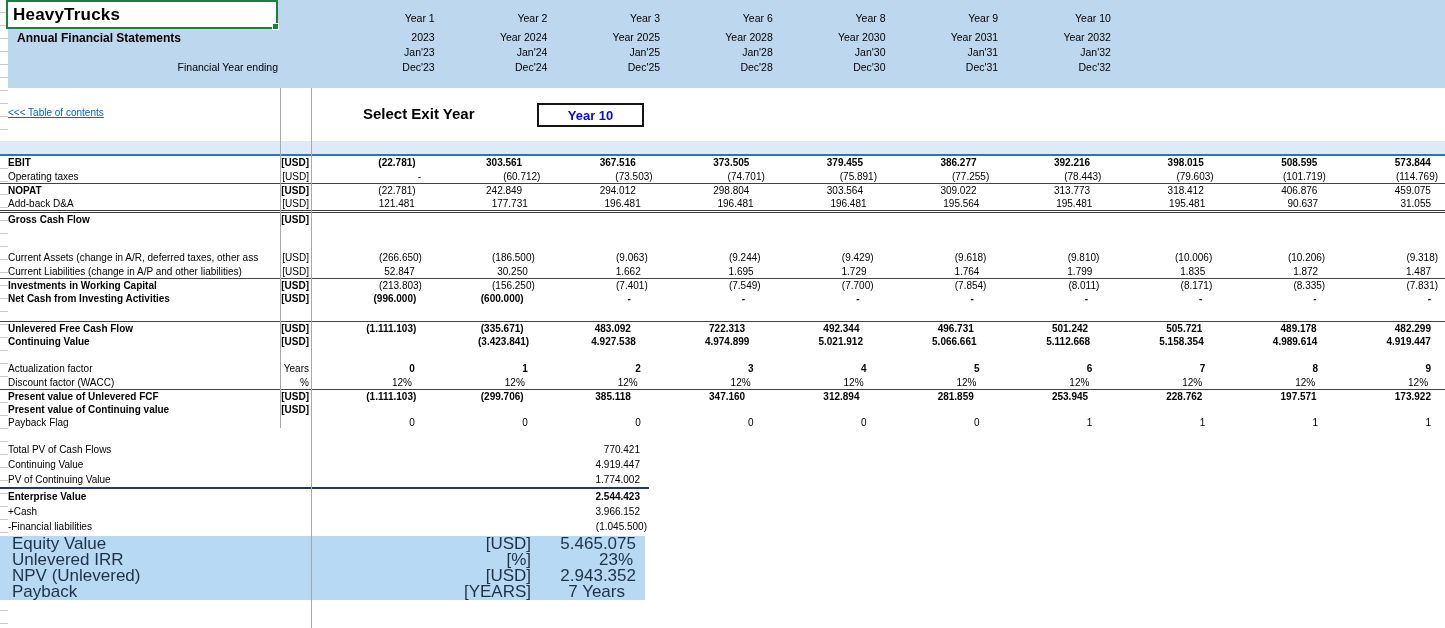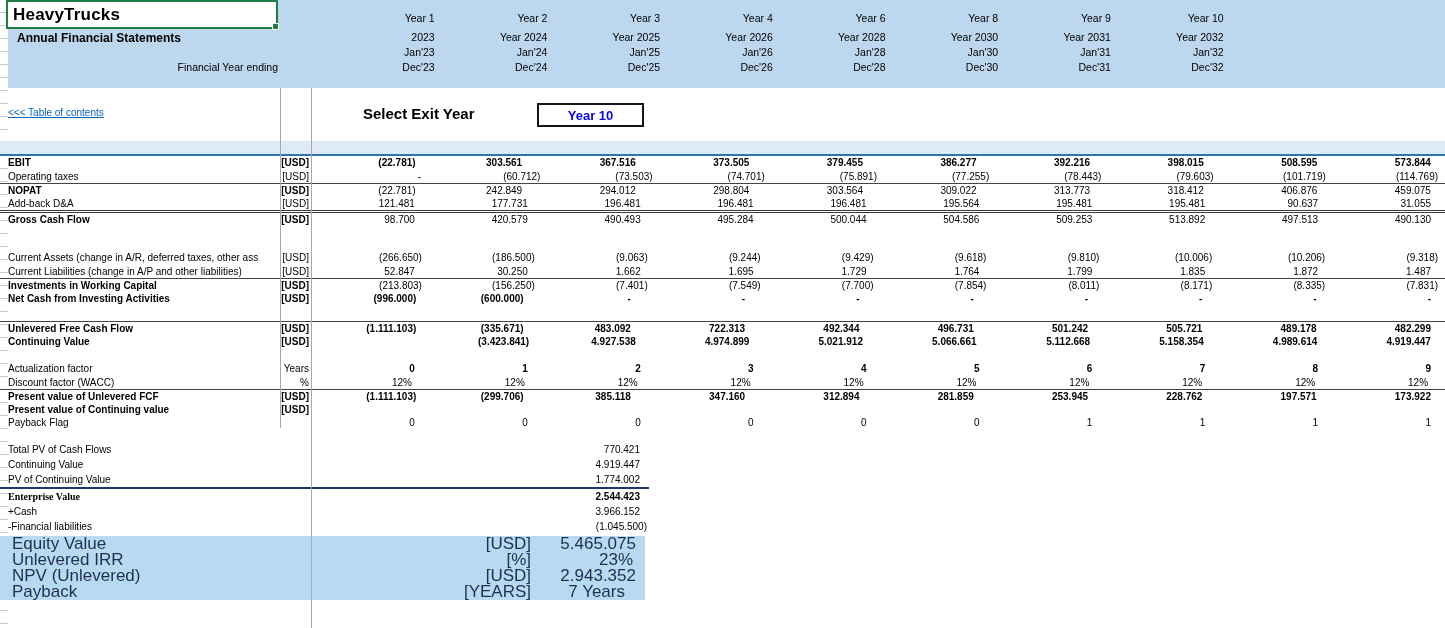--- a/index.html
+++ b/index.html
@@ -37,21 +37,21 @@
   .tlabel{margin-left:8px;width:273px;white-space:nowrap;overflow:hidden;flex:none;}
   .tunit{width:30px;flex:none;text-align:right;padding-right:2px;box-sizing:border-box;}
   .tvals{flex:1;display:flex;}
   .tcell{flex:1;text-align:right;white-space:nowrap;box-sizing:border-box;}
   .val-b{font-weight:bold;}
   .spacer{width:100%;}
   
   .sumwrap{position:absolute;left:0;top:442px;width:649px;}
   .srow{display:flex;align-items:center;height:15px;}
   .srow.bt-navy{border-top:2px solid #1F3864;}
-  .srow.lbl-b .slabel{font-weight:bold;font-family:Liberation Serif, serif;}
+  .srow.lbl-b .slabel{font-weight:bold;}
   .slabel{margin-left:8px;flex:1;white-space:nowrap;overflow:hidden;}
   .sval{width:130px;text-align:right;white-space:nowrap;box-sizing:border-box;}
   
   .kpi{position:absolute;left:0;top:536px;width:645px;height:64px;background:#B7D9F3;}
   .krow{display:flex;align-items:center;height:16px;font-size:17px;color:#1e3147;}
   .klabel{margin-left:12px;width:300px;flex:none;white-space:nowrap;}
   .kunit{flex:1;text-align:right;}
   .kval{width:114px;text-align:right;box-sizing:border-box;}
   
   .vline{position:absolute;width:1px;background:#a8a8a8;}
@@ -82,26 +82,20 @@
           <div>Year 2</div>
           <div>Year 2024</div>
           <div>Jan'24</div>
           <div>Dec'24</div>
         </div>
         <div class="ycol">
           <div>Year 3</div>
           <div>Year 2025</div>
           <div>Jan'25</div>
           <div>Dec'25</div>
-        </div>
-        <div class="ycol">
-          <div>Year 4</div>
-          <div>Year 2026</div>
-          <div>Jan'26</div>
-          <div>Dec'26</div>
         </div>
         <div class="ycol">
           <div>Year 6</div>
           <div>Year 2028</div>
           <div>Jan'28</div>
           <div>Dec'28</div>
         </div>
         <div class="ycol">
           <div>Year 8</div>
           <div>Year 2030</div>
@@ -191,32 +185,20 @@
           <div class="tcell" style="padding-right: 9px;">195.564</div>
           <div class="tcell" style="padding-right: 9px;">195.481</div>
           <div class="tcell" style="padding-right: 9px;">195.481</div>
           <div class="tcell" style="padding-right: 9px;">90.637</div>
           <div class="tcell" style="padding-right: 9px;">31.055</div>
         </div>
       </div>
       <div class="trow bt-double lbl-b">
         <div class="tlabel">Gross Cash Flow</div>
         <div class="tunit">[USD]</div>
-        <div class="tvals">
-          <div class="tcell" style="padding-right: 9px;">98.700</div>
-          <div class="tcell" style="padding-right: 9px;">420.579</div>
-          <div class="tcell" style="padding-right: 9px;">490.493</div>
-          <div class="tcell" style="padding-right: 9px;">495.284</div>
-          <div class="tcell" style="padding-right: 9px;">500.044</div>
-          <div class="tcell" style="padding-right: 9px;">504.586</div>
-          <div class="tcell" style="padding-right: 9px;">509.253</div>
-          <div class="tcell" style="padding-right: 9px;">513.892</div>
-          <div class="tcell" style="padding-right: 9px;">497.513</div>
-          <div class="tcell" style="padding-right: 9px;">490.130</div>
-        </div>
       </div>
       <div class="spacer" style="height: 26px;"></div>
       <div class="trow">
         <div class="tlabel">Current Assets (change in A/R, deferred taxes, other ass</div>
         <div class="tunit">[USD]</div>
         <div class="tvals">
           <div class="tcell" style="padding-right: 2px;">(266.650)</div>
           <div class="tcell" style="padding-right: 2px;">(186.500)</div>
           <div class="tcell" style="padding-right: 2px;">(9.063)</div>
           <div class="tcell" style="padding-right: 2px;">(9.244)</div>

